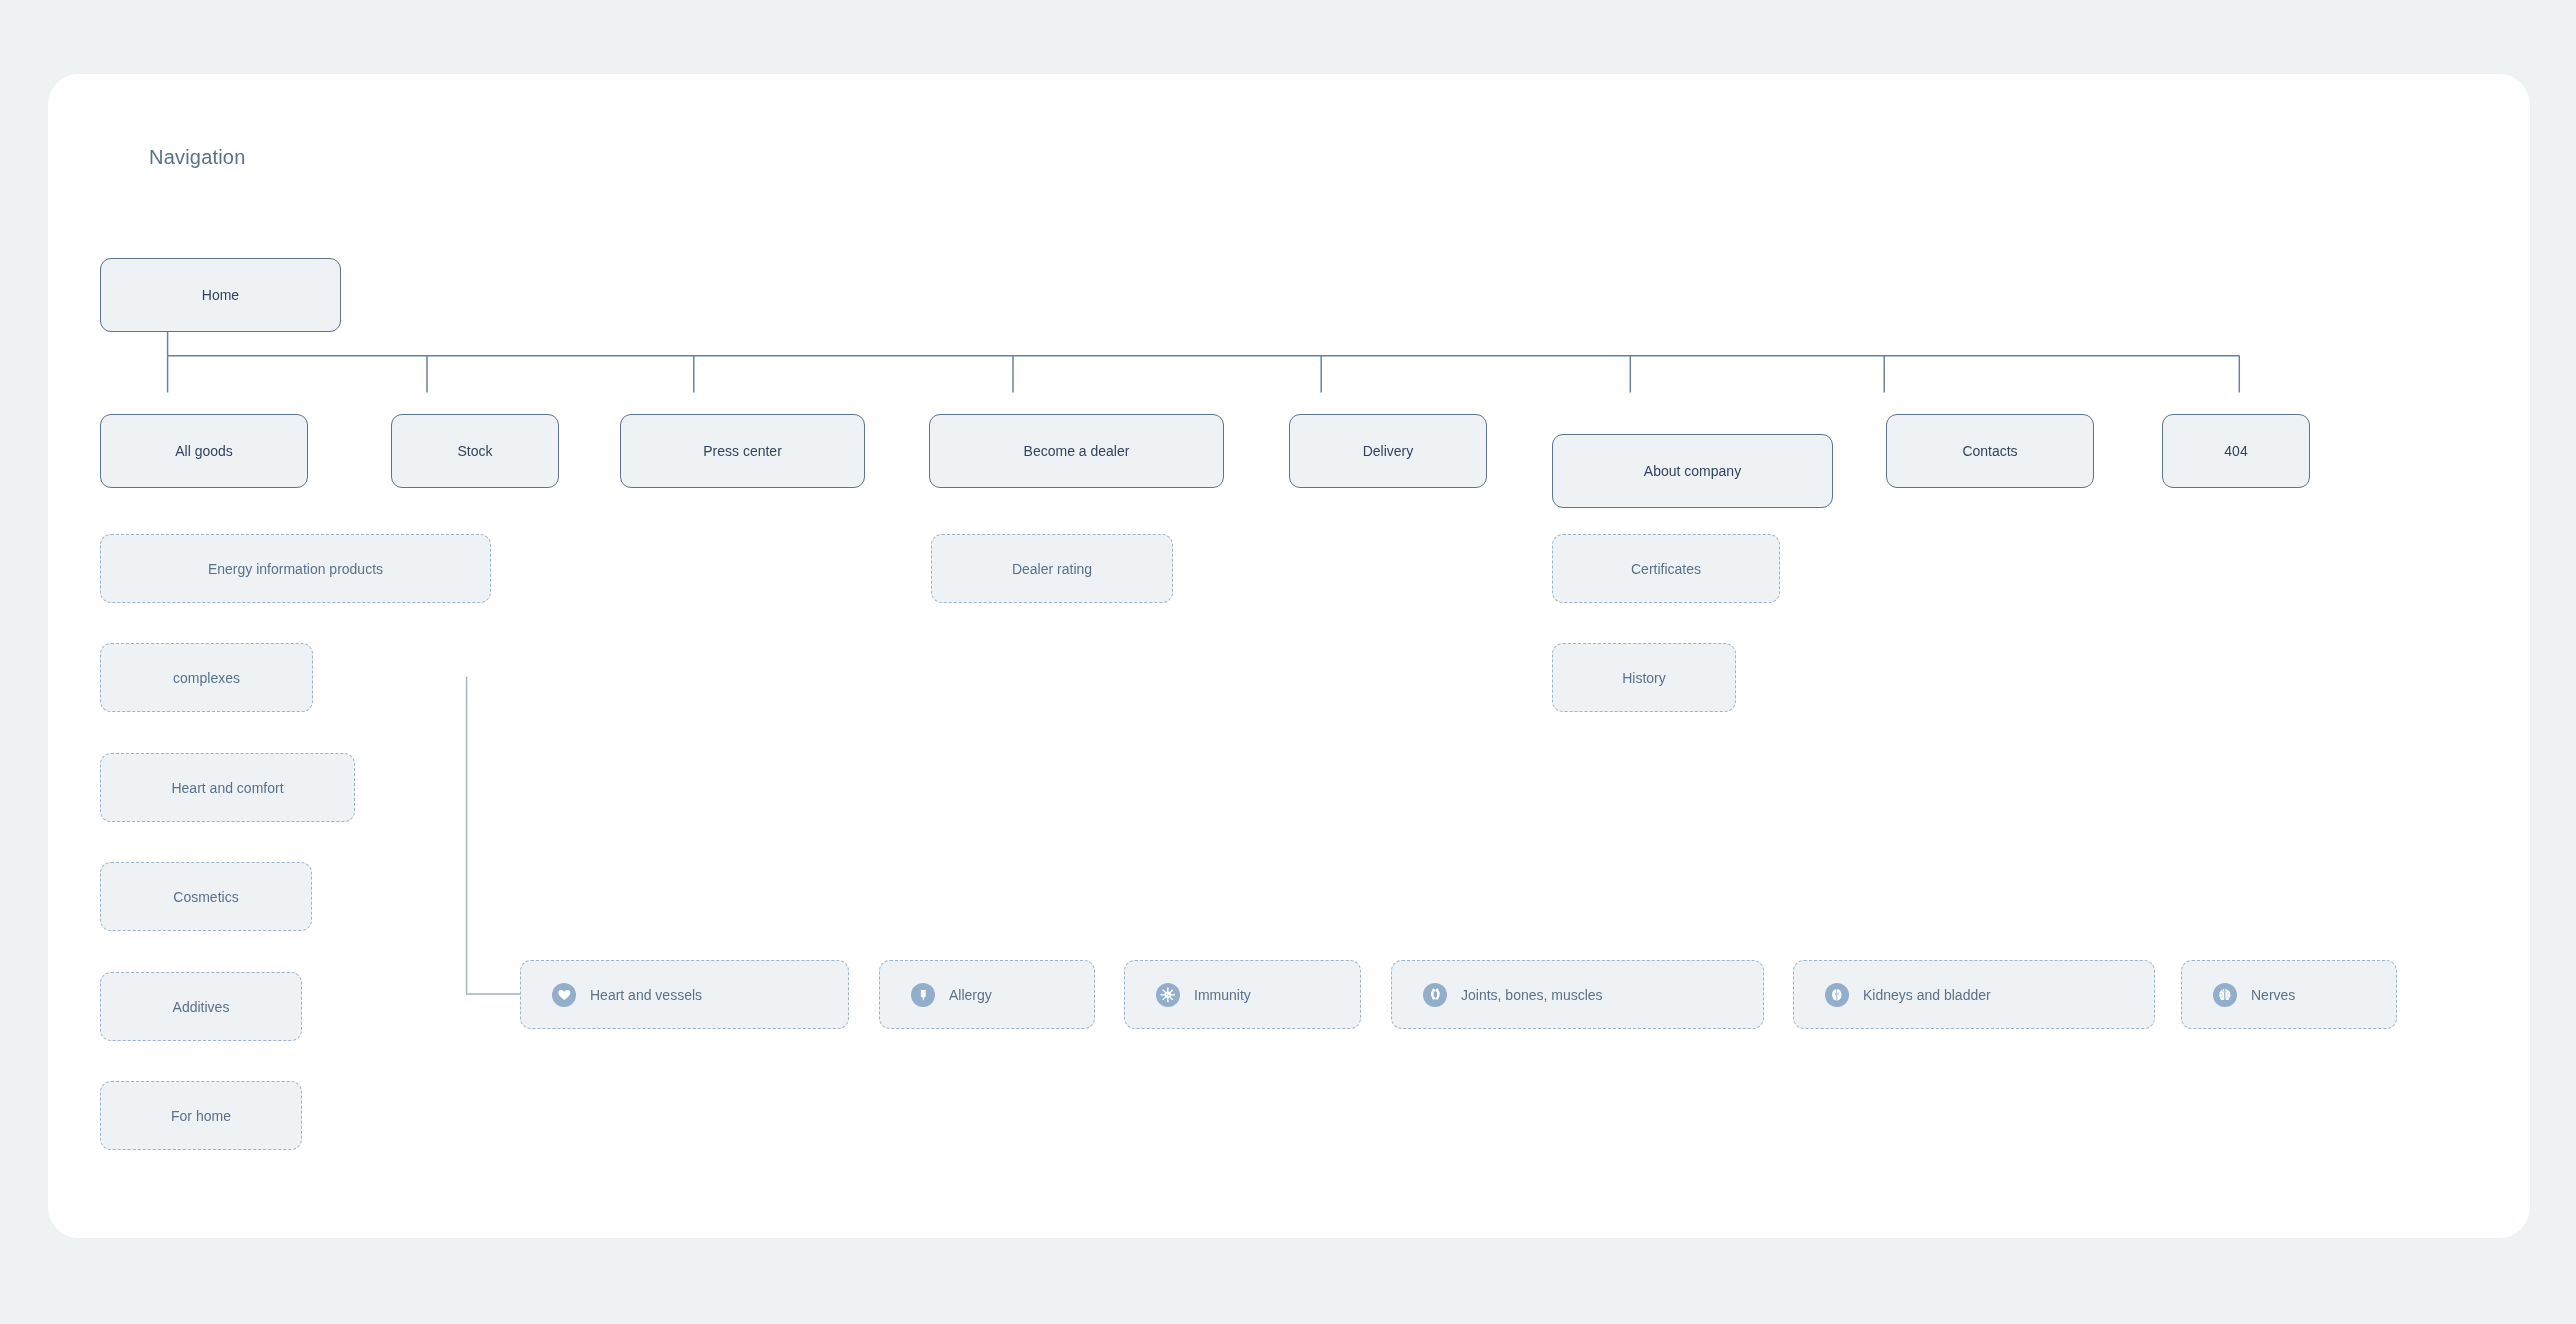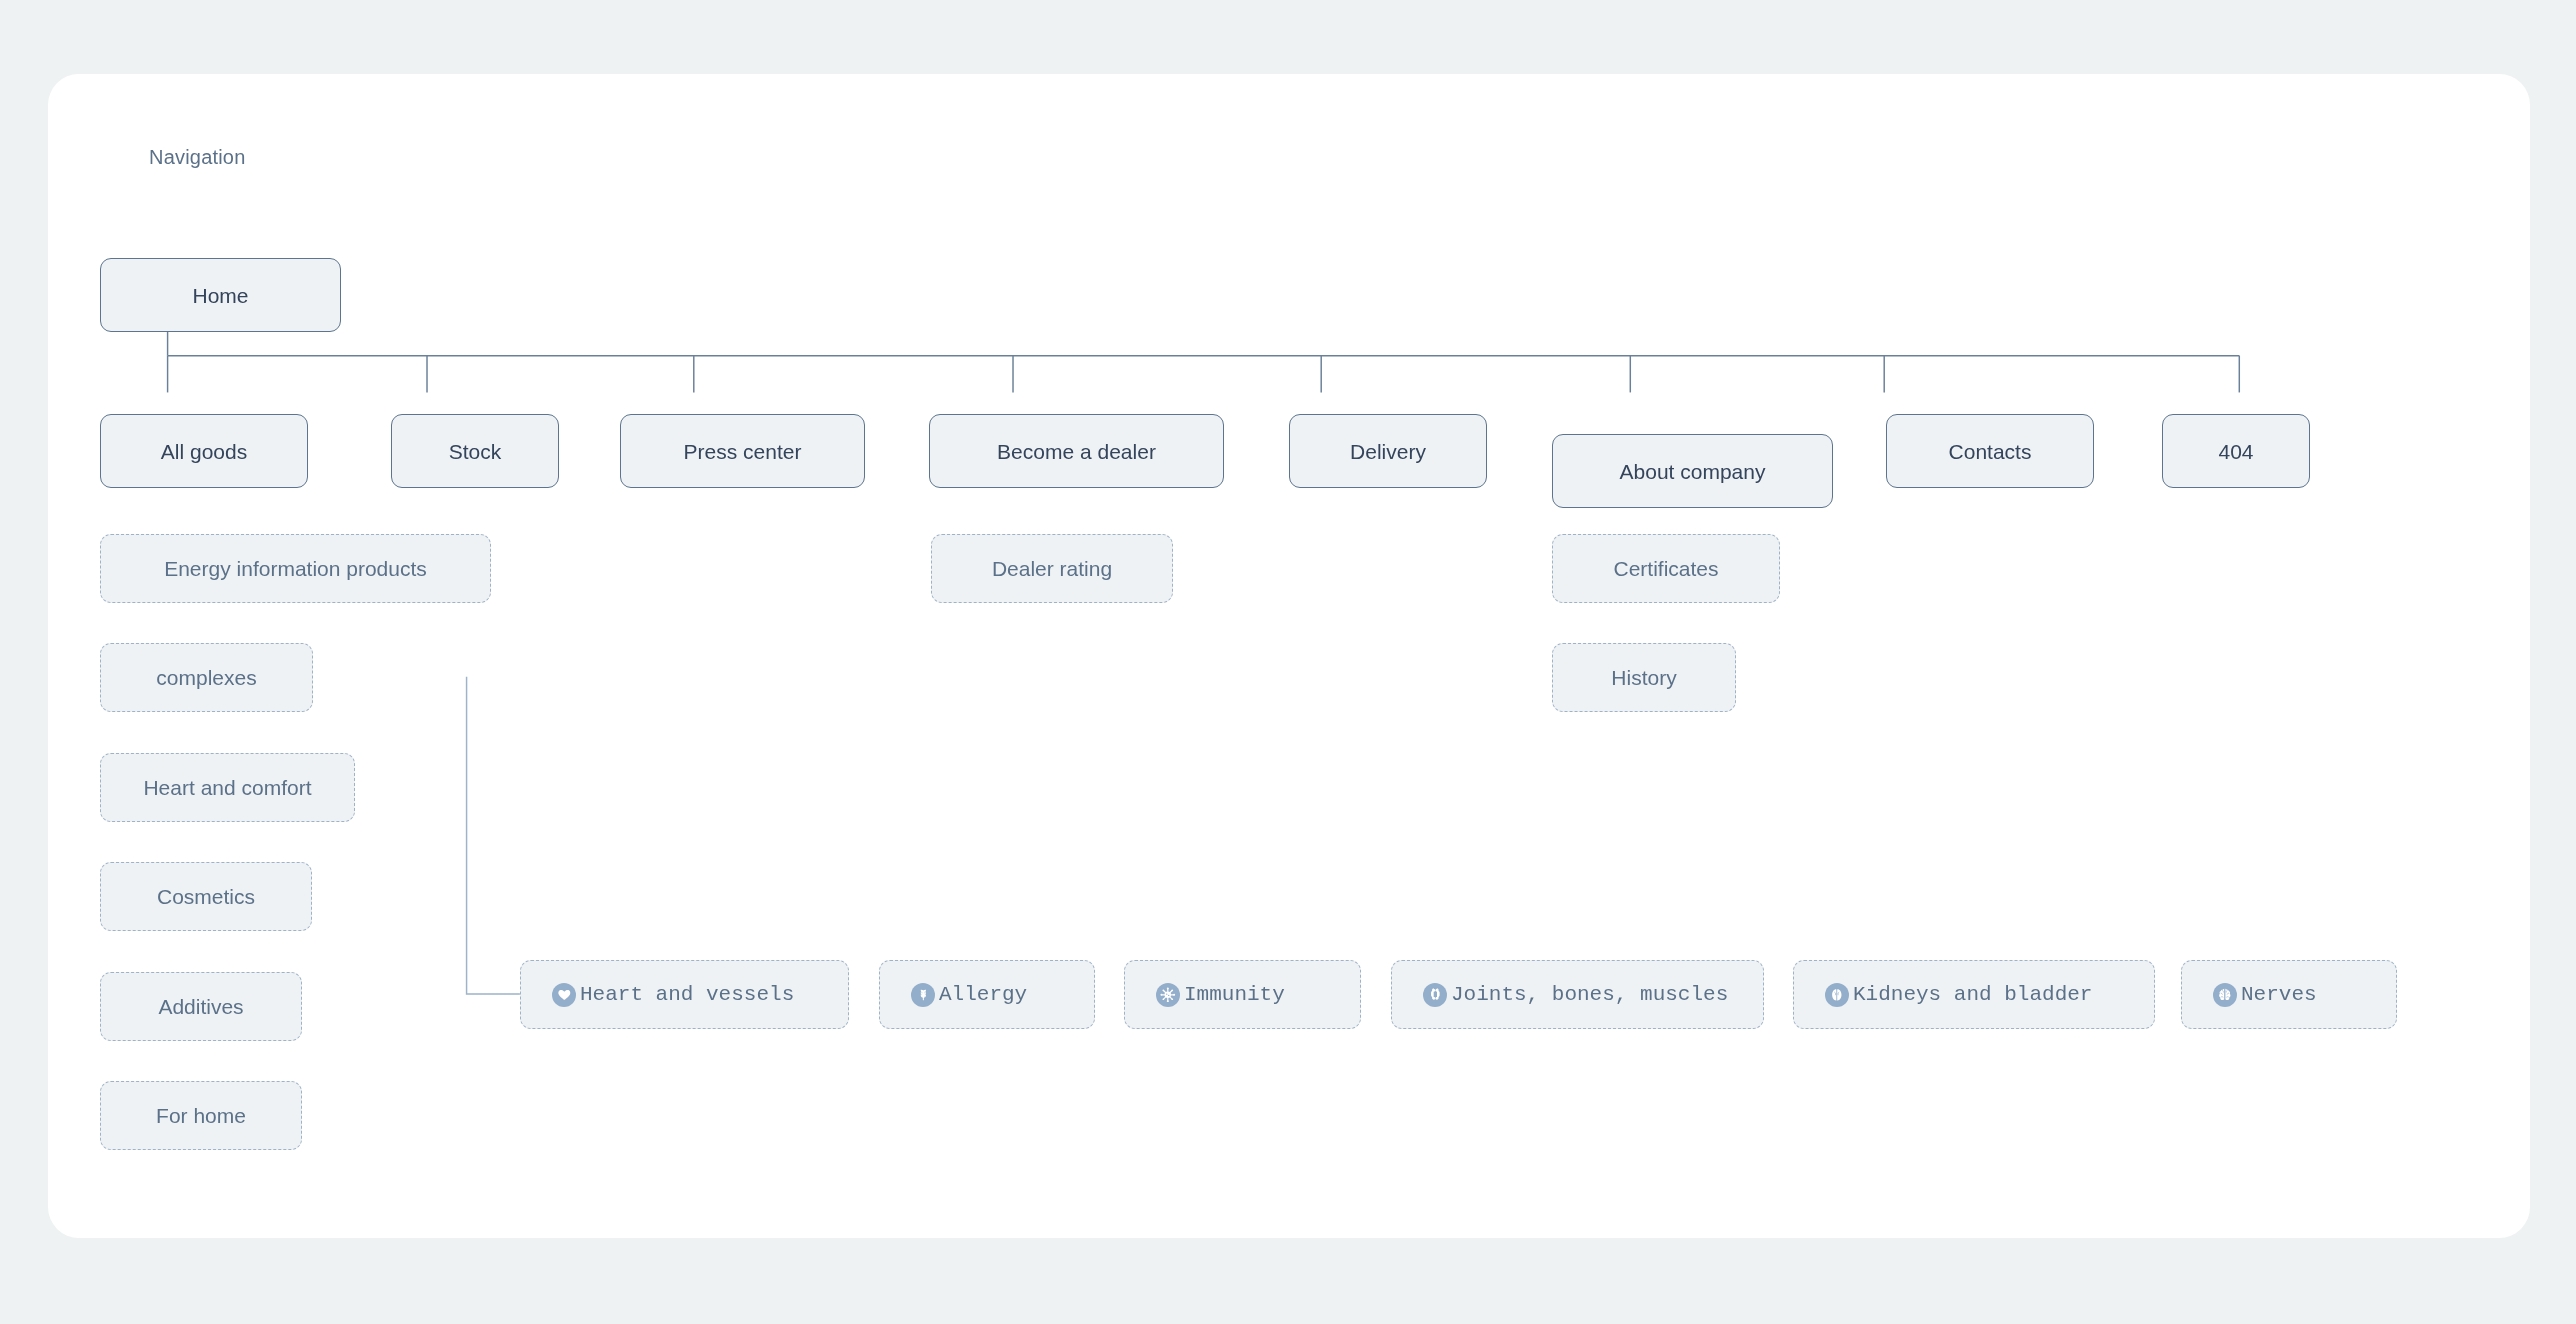--- a/index.html
+++ b/index.html
@@ -29,33 +29,33 @@
   
   #wires { position: absolute; left: 0; top: 0; width: 2482px; height: 1164px; pointer-events: none; }
 
   .node {
     position: absolute;
     background: #eff2f4;
     border-radius: 11px;
     display: flex;
     align-items: center;
     justify-content: center;
-    font-size: 21px;
+    font-size: 14px;
     line-height: 1;
     white-space: nowrap;
   }
   .node.solid {
     border: 1.5px solid #5c7490;
     color: #33445c;
   }
   .node.dashed {
     border: 1.5px dashed #9fb3c8;
     color: #5b7189;
   }
-  .node.icon-node { justify-content: flex-start; padding-left: 31px; gap: 4px; font-family: Liberation Mono, monospace; }
+  .node.icon-node { justify-content: flex-start; padding-left: 31px; gap: 14px; }
 
   .ico {
     width: 24px; height: 24px;
     flex: 0 0 24px;
     border-radius: 50%;
     background: #93aecb;
     display: flex;
     align-items: center;
     justify-content: center;
   }

